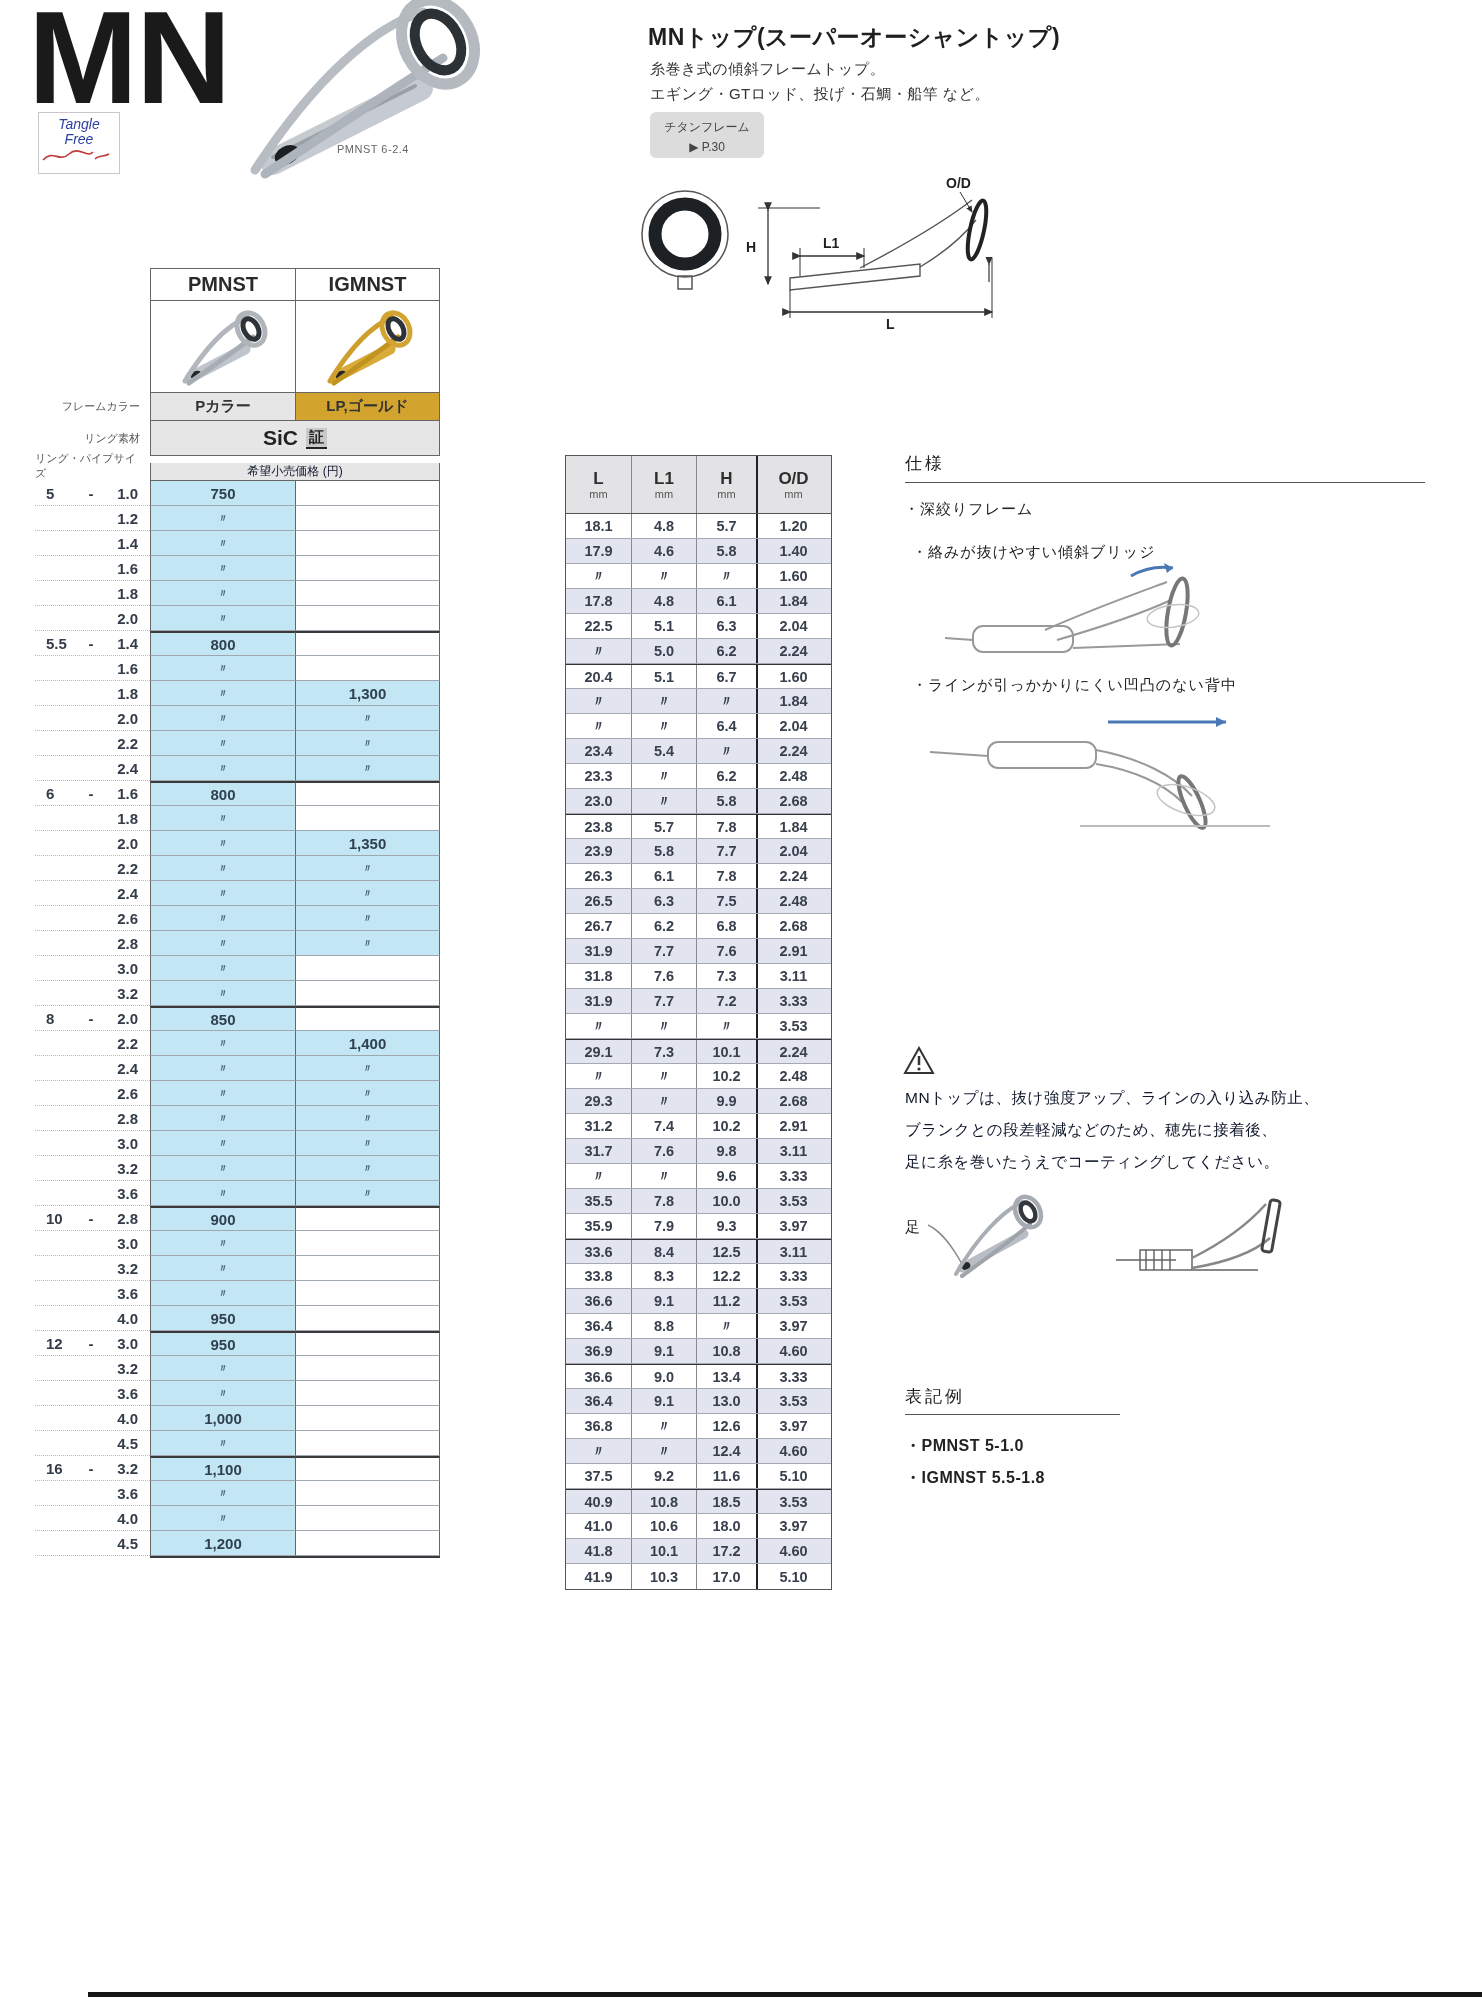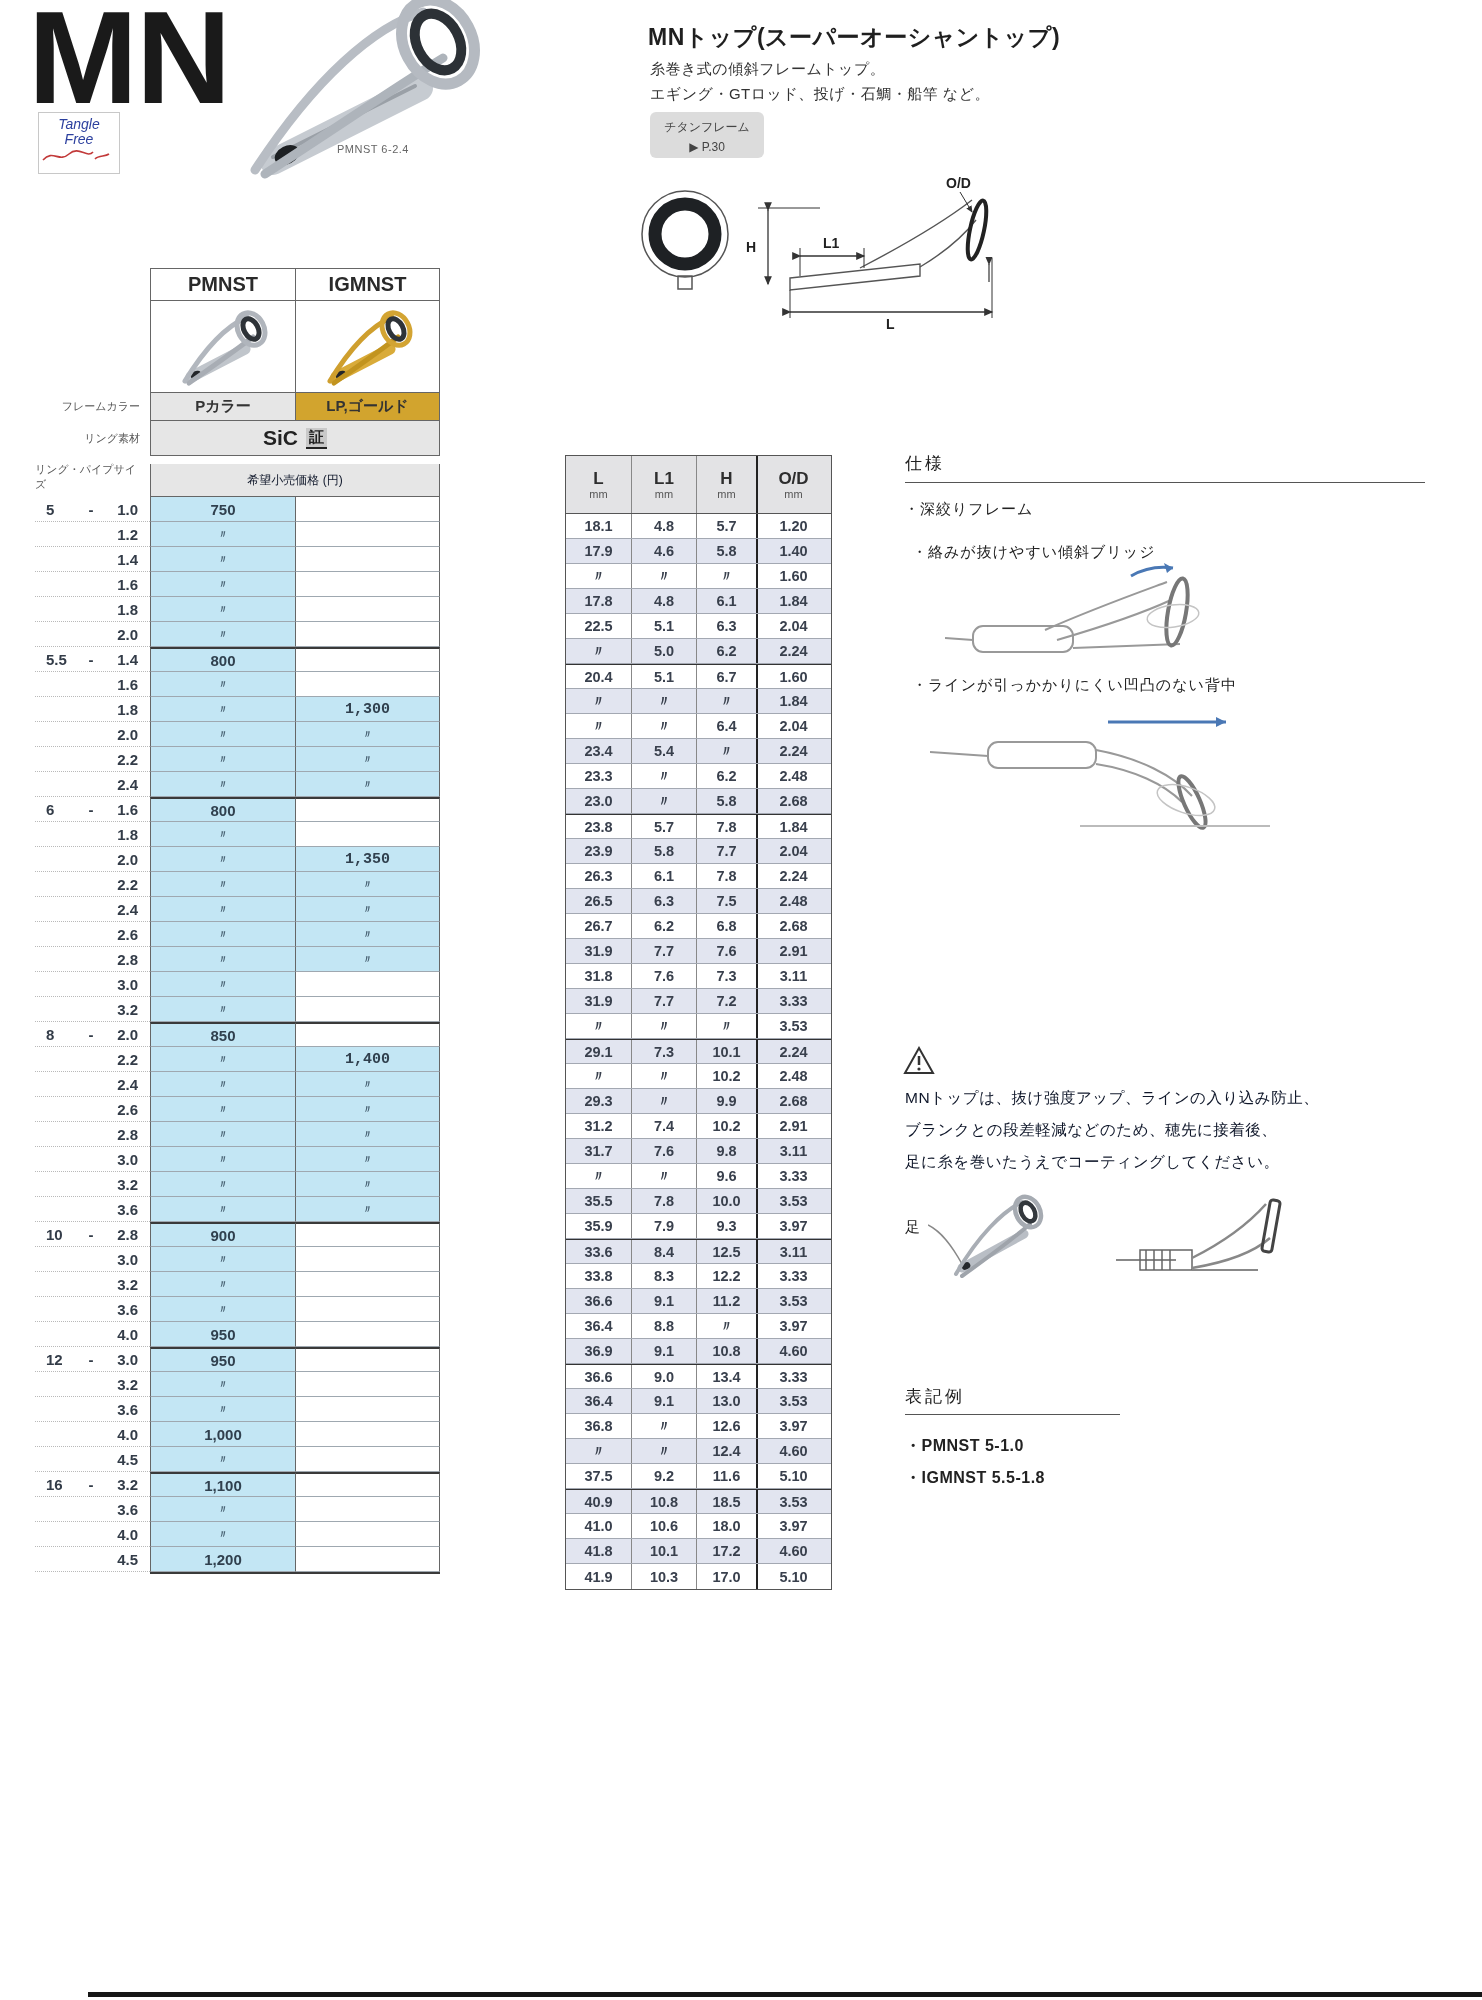--- a/index.html
+++ b/index.html
@@ -37,21 +37,21 @@
   .phead{font-size:12px;color:#0f172a;margin-top:8px;}
   .thickB{border-bottom:3px solid #222;}
   
   .dr{height:25px;}
   .dr .lblc{border-bottom:1px dotted #b9b9b9;font-size:15px;font-weight:700;color:#333c48;padding-right:12px;}
   .gcell{width:40px;text-align:left;} .dashcell{width:10px;text-align:center;} .scell{width:42px;text-align:right;}
   .pmcell{background:#c3e6f4;font-size:15px;font-weight:700;color:#30404e;
           border-left:1px solid #666;border-bottom:1px solid #9fa8b0;}
   .igcell{background:#fff;font-size:15px;font-weight:700;color:#30404e;
           border-left:1px solid #666;border-right:1px solid #666;border-bottom:1px solid #9fa8b0;}
-  .igcell.fill{background:#c3e6f4;font-family:Liberation Mono, monospace;}
+  .igcell.fill{background:#c3e6f4;}
   .ditto{font-size:11px;color:#4a6374;font-weight:700;}
   .gstart .pmcell,.gstart .igcell{border-top:2px solid #3a3a3a;}
   .pend{border-top:2px solid #3a3a3a;width:290px;margin-left:115px;height:0;}
 
   
   .dtable{left:565px;top:455px;width:267px;border:1.5px solid #555;box-sizing:border-box;background:#fff;}
   .dhead{display:flex;height:58px;background:#e3e3e5;border-bottom:1.5px solid #555;box-sizing:border-box;}
   .dhc{display:flex;flex-direction:column;align-items:center;justify-content:center;box-sizing:border-box;}
   .dhc .t{font-size:17px;font-weight:700;color:#2e2e2e;line-height:18px;}
   .dhc .u{font-size:11px;color:#555;line-height:12px;}
@@ -183,21 +183,21 @@
 
     <div class="prow" style="height:35px;justify-content:center;">
       <div class="lblc">リング素材</div>
       <div class="valc wfull bL bR bB gray">
         <span class="sic">SiC</span>
         <span class="sic-badge">証</span>
       </div>
     </div>
 
 
-    <div class="prow" style="height:41px;">
+    <div class="prow" style="height:25px;align-items:flex-end;">
       <div class="lblc">リング・パイプサイズ</div>
       <div class="valc wfull bL bR bB gray phead">希望小売価格 (円)</div>
     </div>
 
     <div id="price-rows">
         <div class="prow dr">
       <div class="lblc">
         <span class="gcell">5</span>
         <span class="dashcell">-</span>
         <span class="scell">1.0</span>

